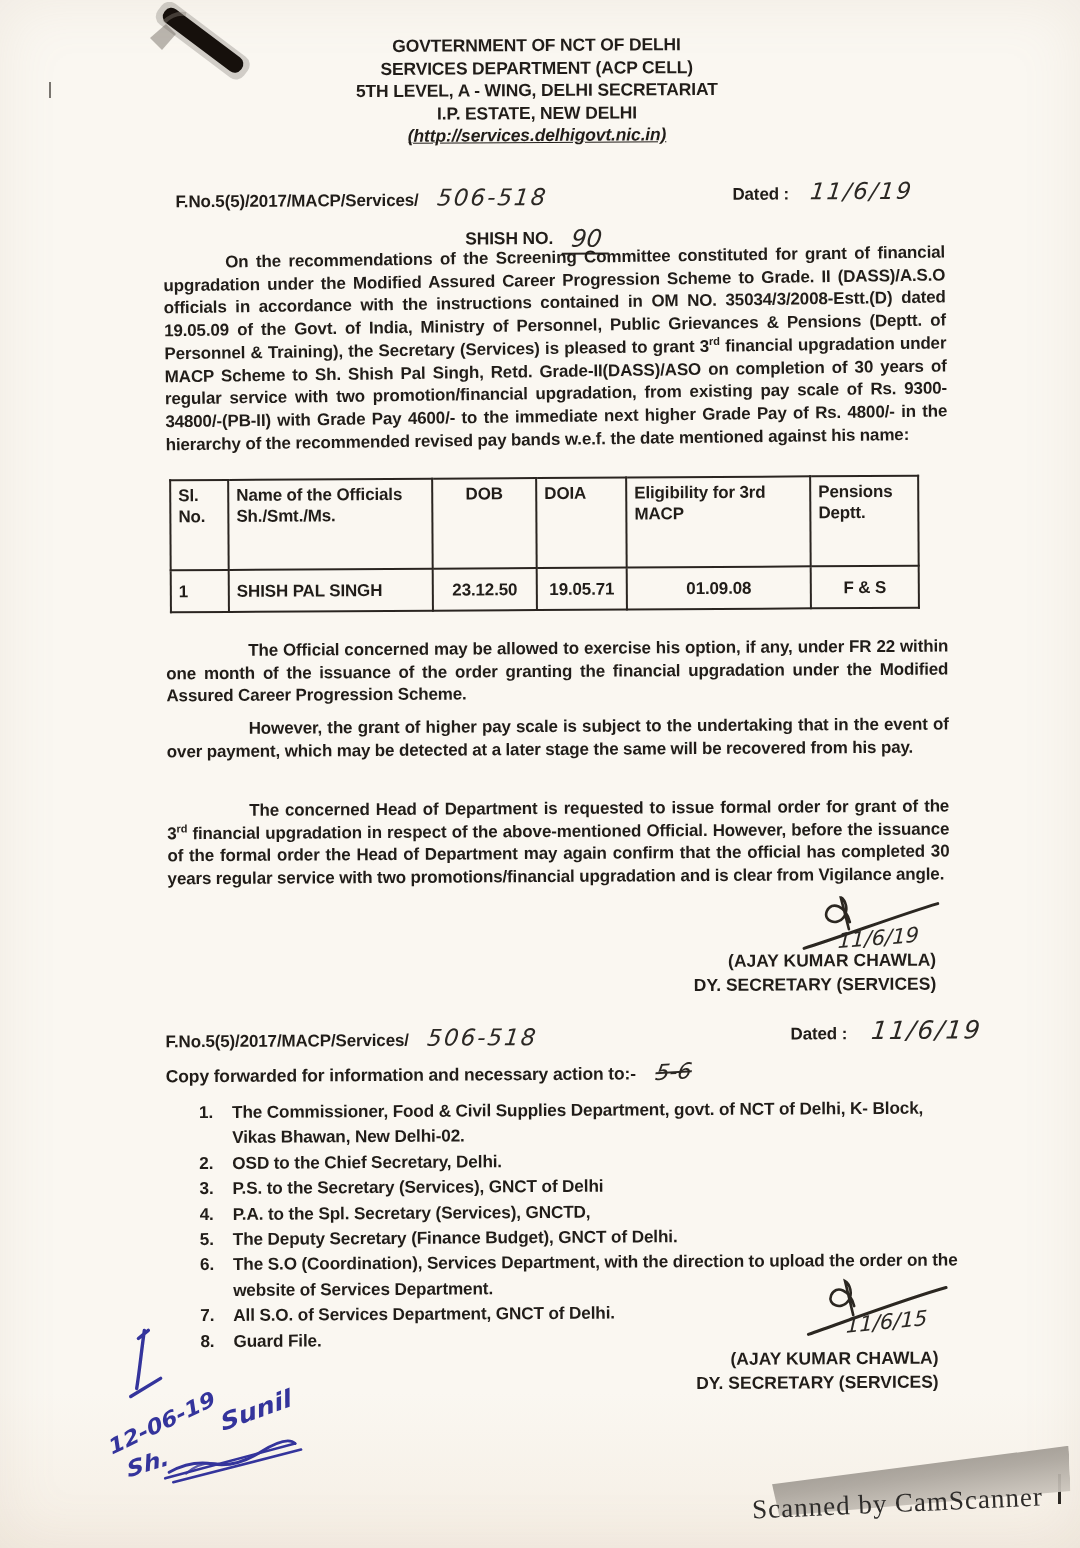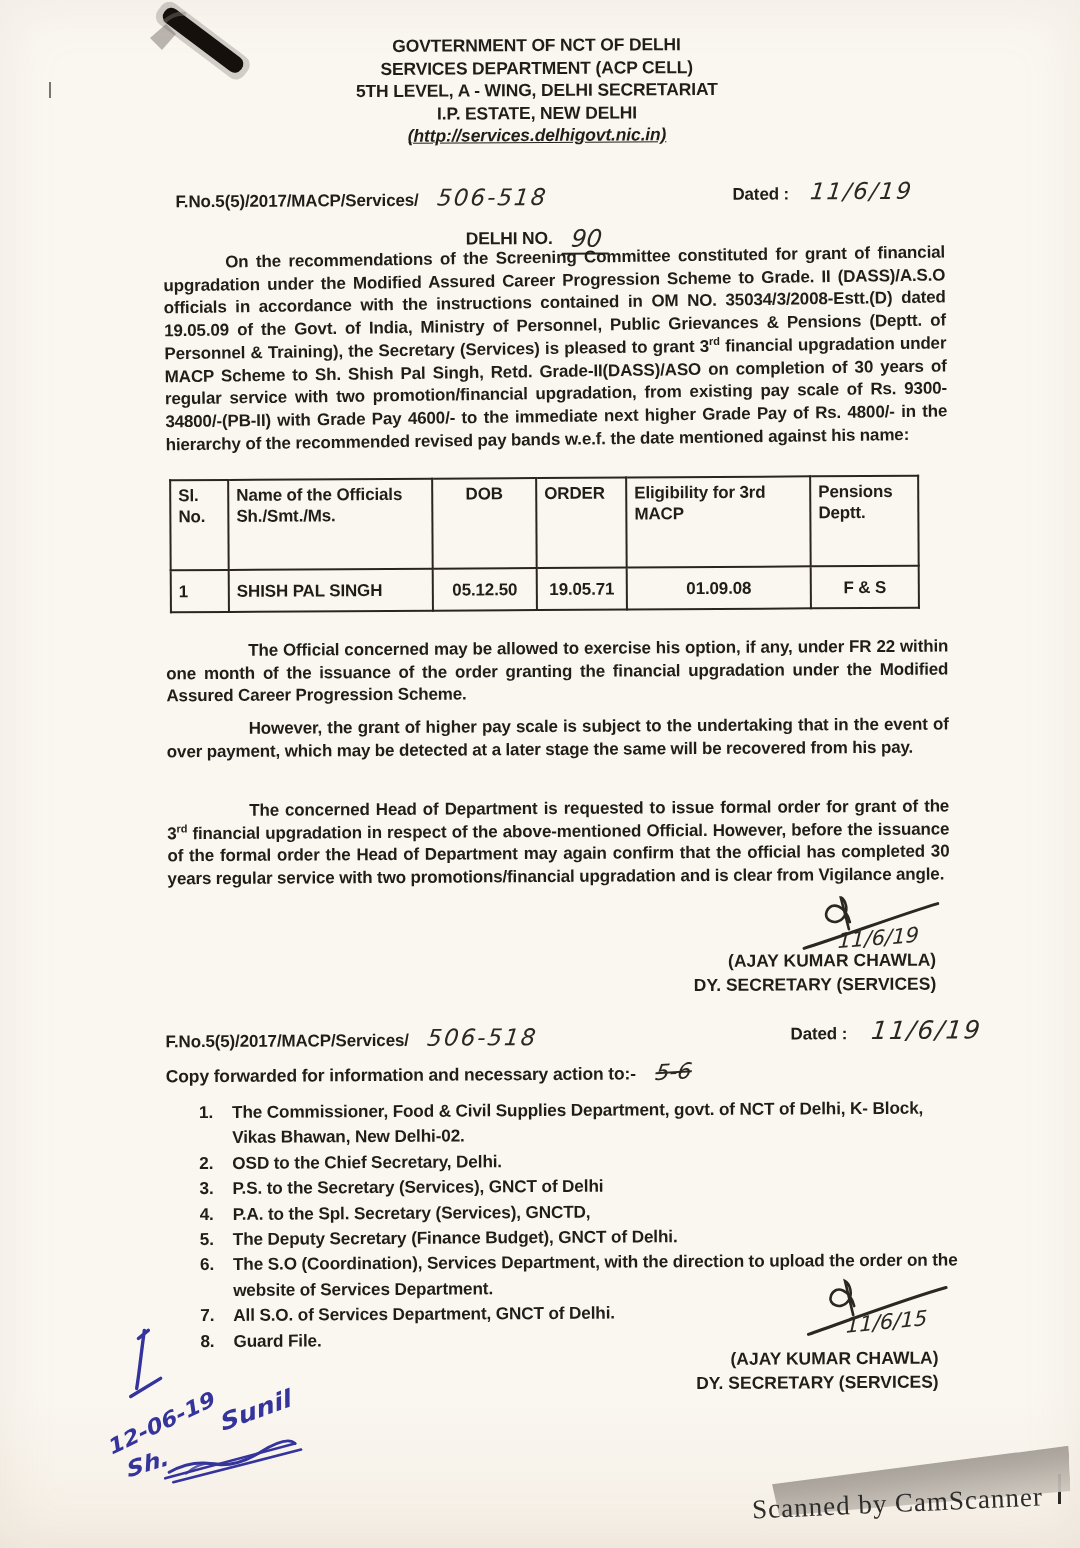--- a/index.html
+++ b/index.html
@@ -77,21 +77,21 @@
     </div>
 
     <div class="abs refline" style="left:178px; top:184px; right:110px;">
       <span class="typ">F.No.5(5)/2017/MACP/Services/</span>
       <span class="hw hw-big" style="margin-left:14px;">506-518</span>
       <span class="typ abs" style="left:557px; top:2px;">Dated :</span>
       <span class="hw hw-big abs" style="left:635px; top:-4px;">11/6/19</span>
     </div>
 
     <div class="abs" style="left:0; right:0; top:222px; text-align:center;">
-      <span class="typ" style="font-size:17.5px;">DELHI NO.</span>
+      <span class="typ" style="font-size:17.5px;">SHISH NO.</span>
       <span class="hw" style="font-size:24px; border-bottom:2.5px solid #2a2521; padding:0 8px; margin-left:6px; transform:skewX(-7deg) translateY(3px);">90</span>
     </div>
 
     <p class="abs para typ" style="top:247px; text-indent:62px; margin:0; transform:rotate(-0.45deg);">
       <span>On the recommendations of the Screening Committee constituted for grant of financial upgradation under the Modified Assured Career Progression Scheme to Grade. II (DASS)/A.S.O officials in accordance with the instructions contained in OM NO. 35034/3/2008-Estt.(D) dated 19.05.09 of the Govt. of India, Ministry of Personnel, Public Grievances &amp; Pensions (Deptt. of Personnel &amp; Training), the Secretary (Services) is pleased to grant 3</span><span class="sup">rd</span><span> financial upgradation under MACP Scheme to Sh. Shish Pal Singh, Retd. Grade-II(DASS)/ASO on completion of 30 years of regular service with two promotion/financial upgradation, from existing pay scale of Rs. 9300-34800/-(PB-II) with Grade Pay 4600/- to the immediate next higher Grade Pay of Rs. 4800/- in the hierarchy of the recommended revised pay bands w.e.f. the date mentioned against his name:</span>
     </p>
 
     <table class="off abs" style="left:170px; top:477px; width:748px;">
       <colgroup>
         <col style="width:58px">
@@ -99,28 +99,28 @@
           <col style="width:104px">
         <col style="width:90px">
           <col style="width:184px">
           <col style="width:108px">
       </colgroup>
       <tbody>
           <tr class="hdr">
         <td>Sl. No.</td>
         <td>Name of the Officials Sh./Smt./Ms.</td>
         <td class="tc">DOB</td>
-        <td>ORDER</td>
+        <td>DOIA</td>
         <td>Eligibility for 3rd MACP</td>
         <td>Pensions Deptt.</td>
       </tr>
       <tr class="dat">
         <td>1</td>
         <td>SHISH PAL SINGH</td>
-        <td class="tc">05.12.50</td>
+        <td class="tc">23.12.50</td>
         <td class="tc">19.05.71</td>
         <td class="tc">01.09.08</td>
         <td class="tc">F &amp; S</td>
       </tr>
     </tbody>
       </table>
 
     <p class="abs para typ" style="top:638px; text-indent:82px; margin:0;">The Official concerned may be allowed to exercise his option, if any, under FR 22 within one month of the issuance of the order granting the financial upgradation under the Modified Assured Career Progression Scheme.</p>
 
     <p class="abs para typ" style="top:716px; text-indent:82px; margin:0;">However, the grant of higher pay scale is subject to the undertaking that in the event of over payment, which may be detected at a later stage the same will be recovered from his pay.</p>

